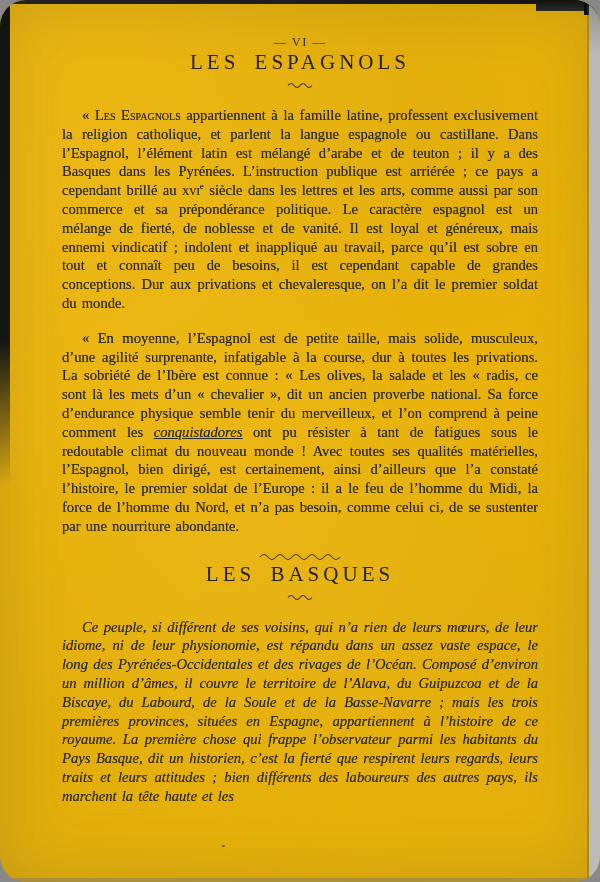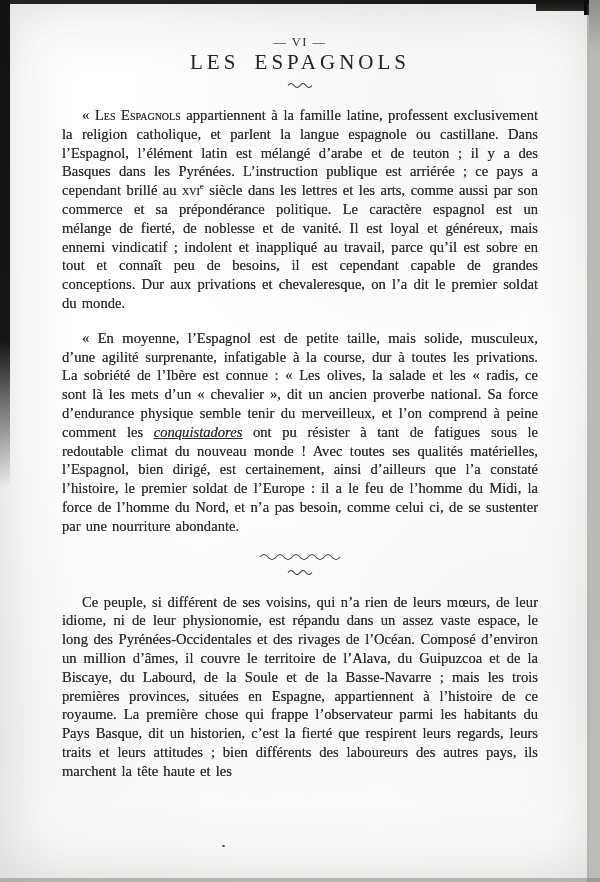--- a/index.html
+++ b/index.html
@@ -1,25 +1,26 @@
 <!DOCTYPE html>
 <html lang="fr"><head>
 <meta charset="utf-8">
 <style>
   html,body{margin:0;padding:0;}
   body{background:#888;}
   .page{
     position:relative;
     width:600px;height:882px;
     margin:0 auto;
-    background:#ffffff;
+    background:#eab308;
     overflow:hidden;
     font-family:"Liberation Serif","DejaVu Serif",serif;
     color:#2e2c29;
     box-shadow:inset 0 0 70px rgba(70,68,60,0.22);
+    border-radius:26px;
   }
   
   .paper-texture{
     position:absolute;inset:0;pointer-events:none;
     background:
       radial-gradient(circle at 18% 22%, rgba(255,255,255,0.06), transparent 40%),
       radial-gradient(circle at 72% 12%, rgba(90,88,80,0.05), transparent 35%),
       radial-gradient(circle at 40% 60%, rgba(255,255,255,0.05), transparent 45%),
       radial-gradient(circle at 85% 75%, rgba(90,88,80,0.06), transparent 40%),
       radial-gradient(circle at 12% 85%, rgba(90,88,80,0.05), transparent 35%);
@@ -53,21 +54,21 @@
 
   p.body-text{
     margin:16px;
     font-size:14.6px;line-height:18.8px;
     text-align:justify;
     text-indent:20px;
     word-spacing:1.5px;
     text-shadow:0 0 0.5px rgba(46,44,41,0.75);
   }
   .first-paragraph{margin-top:21px;}
-  .basques-paragraph{margin-top:18px;}
+  .basques-paragraph{margin-top:18px;font-style:italic;}
 
   .sc{font-variant:small-caps;}
   .it{font-style:italic;text-decoration:underline;}
   sup.century-sup{font-size:9px;vertical-align:super;line-height:0;}
 
   .attribution{
     margin-top:2px;
     font-size:14.6px;line-height:19px;
     text-align:right;padding-right:104px;
     color:#2e2c29;
@@ -105,20 +106,21 @@
 
     <p class="body-text"><span>« En moyenne, l’Espagnol est de petite taille, mais solide, musculeux, d’une agilité surprenante, infatigable à la course, dur à toutes les privations. La sobriété de l’Ibère est connue : « Les olives, la salade et les « radis, ce sont là les mets d’un « chevalier », dit un ancien proverbe national. Sa force d’endurance physique semble tenir du merveilleux, et l’on comprend à peine comment les </span><span class="it">conquistadores</span><span> ont pu résister à tant de fatigues sous le redoutable climat du nouveau monde ! Avec toutes ses qualités matérielles, l’Espagnol, bien dirigé, est certainement, ainsi d’ailleurs que l’a constaté l’histoire, le premier soldat de l’Europe : il a le feu de l’homme du Midi, la force de l’homme du Nord, et n’a pas besoin, comme celui ci, de se sustenter par une nourriture abondante.</span></p>
 
 
     <span class="squiggle squiggle-divider">
       <svg width="82" height="10" viewBox="0 0 82 10" aria-hidden="true">
         <path d="M1,5 q4,-5 8,0 t8,0 t8,0 t8,0 t8,0 t8,0 t8,0 t8,0 t8,0 t8,0" fill="none" stroke="#3b3936" stroke-width="1.1"></path>
       </svg>
     </span>
 
+    <h1 class="heading heading-basques">LES BASQUES</h1>
 
     <span class="squiggle squiggle-small">
       <svg width="26" height="9" viewBox="0 0 26 9" aria-hidden="true">
         <path d="M1,4.5 q3,-4 6,0 t6,0 t6,0 t6,0" fill="none" stroke="#3b3936" stroke-width="1.1"></path>
       </svg>
     </span>
 
     <p class="body-text basques-paragraph">Ce peuple, si différent de ses voisins, qui n’a rien de leurs mœurs, de leur idiome, ni de leur physionomie, est répandu dans un assez vaste espace, le long des Pyrénées-Occidentales et des rivages de l’Océan. Composé d’environ un million d’âmes, il couvre le territoire de l’Alava, du Guipuzcoa et de la Biscaye, du Labourd, de la Soule et de la Basse-Navarre ; mais les trois premières provinces, situées en Espagne, appartiennent à l’histoire de ce royaume. La première chose qui frappe l’observateur parmi les habitants du Pays Basque, dit un historien, c’est la fierté que respirent leurs regards, leurs traits et leurs attitudes ; bien différents des laboureurs des autres pays, ils marchent la tête haute et les</p>
 
   </div>

